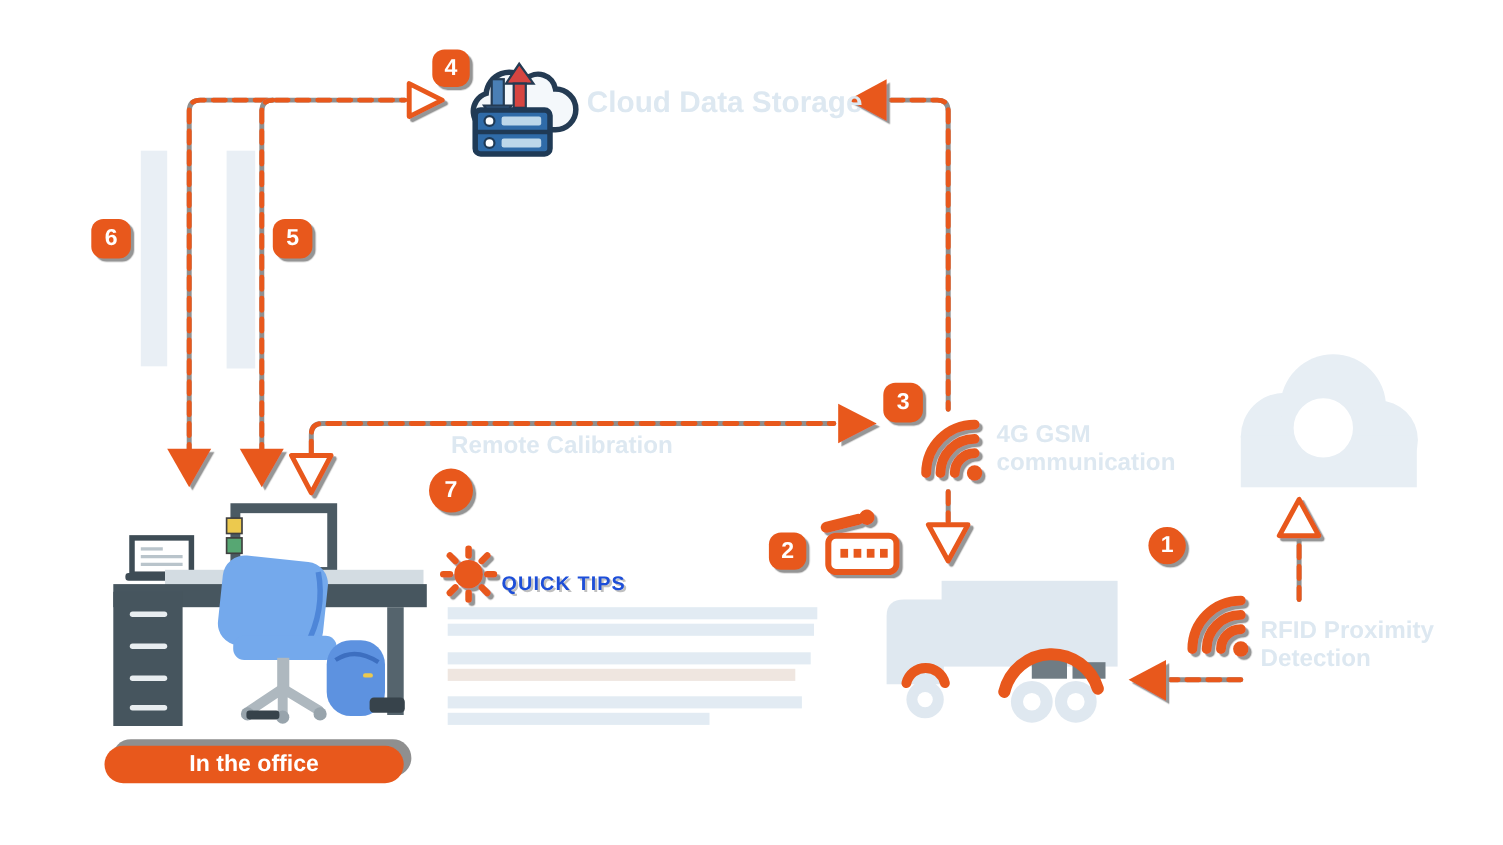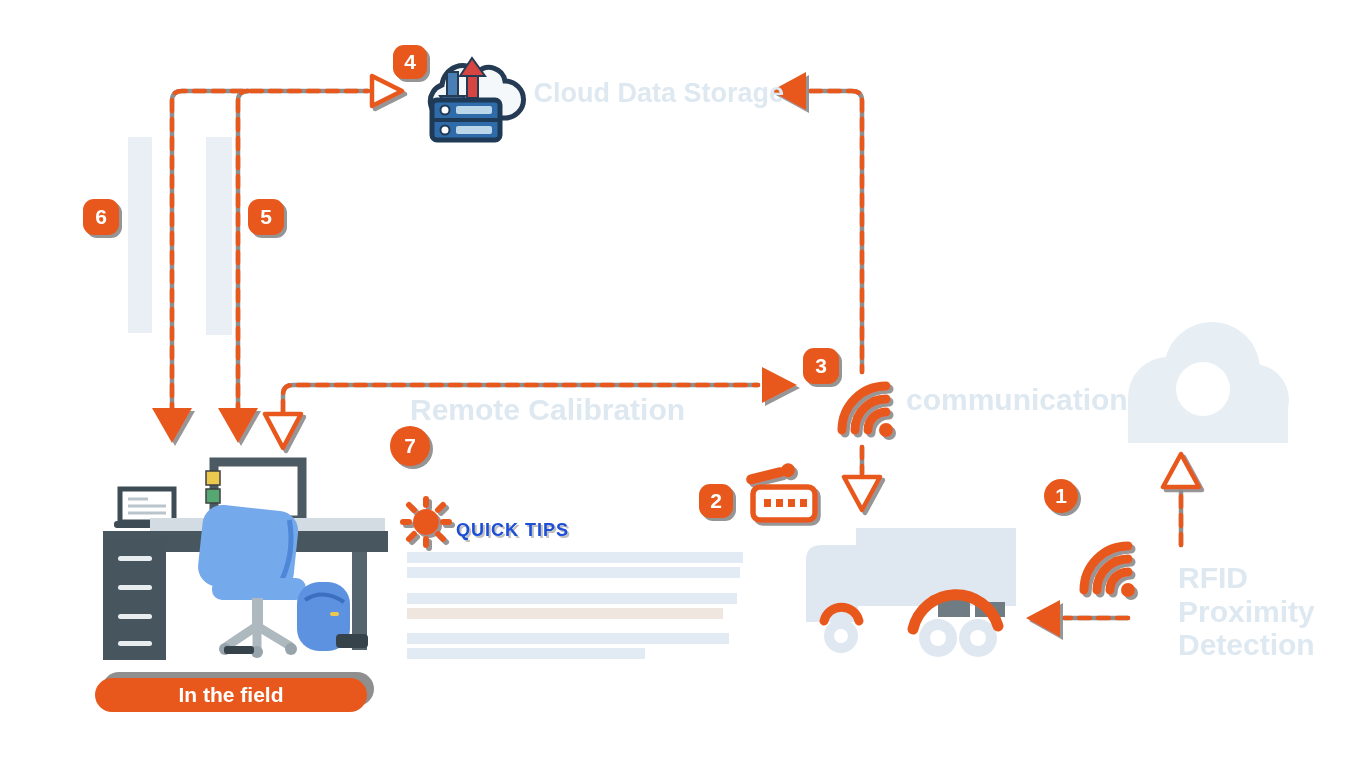--- a/index.html
+++ b/index.html
@@ -11,21 +11,21 @@
   
   .badge{
     position:absolute;width:36px;height:36px;background:#E8581C;color:#fff;
     display:flex;align-items:center;justify-content:center;
     font-size:21px;font-weight:bold;border-radius:11px;
     filter:drop-shadow(3px 3px 0 rgba(138,138,138,.9));
   }
   
   .faint{color:#dde8f1;font-weight:bold;line-height:1.12;}
   .f27{font-size:27px;}
-  .f26{font-size:30px;}
+  .f26{font-size:22px;}
   
   .bar{position:absolute;background:#e2ebf3;}
   .vstrip{position:absolute;background:#e9eff5;}
   
   .quicktips{
     position:absolute;color:#1d4ed8;font-weight:bold;font-size:18px;letter-spacing:1px;
     text-shadow:2px 2px 0 rgba(140,140,140,.55);
   }
   
   .banner{
@@ -237,24 +237,25 @@
     </g>
   </svg>
 
   <div class="abs faint f27" style="left:524px;top:78px;width:260px;text-align:right;">
     <div>Cloud Data Storage</div>
   </div>
 
   <div class="abs faint f26" style="left:410px;top:393px;">Remote Calibration</div>
 
   <div class="abs faint f26" style="left:906px;top:383px;">
+    <div>4G GSM</div>
     <div>communication</div>
   </div>
 
-  <div class="abs faint f26" style="left:1146px;top:561px;margin-left:32px;">
+  <div class="abs faint f26" style="left:1146px;top:561px;">
     <div>RFID Proximity</div>
     <div>Detection</div>
   </div>
 
   <div class="quicktips" style="left:456px;top:520px;">QUICK TIPS</div>
 
   <div>
     <div class="bar" style="left:407px;top:552px;width:336px;height:11px;"></div>
     <div class="bar" style="left:407px;top:567px;width:333px;height:11px;"></div>
     <div class="bar" style="left:407px;top:593px;width:330px;height:11px;"></div>
@@ -268,16 +269,16 @@
 
   <div class="badge" style="left:393px;top:45px;width:34px;height:34px;">4</div>
   <div class="badge" style="left:83px;top:199px;">6</div>
   <div class="badge" style="left:248px;top:199px;">5</div>
   <div class="badge" style="left:803px;top:348px;">3</div>
   <div class="badge" style="left:390px;top:426px;width:40px;height:40px;border-radius:50%;">7</div>
   <div class="badge" style="left:699px;top:484px;width:34px;height:34px;">2</div>
   <div class="badge" style="left:1044px;top:479px;width:34px;height:34px;border-radius:50%;">1</div>
 
   <div class="banner" style="left:95px;top:678px;width:272px;">
-    <span>In the field</span>
+    <span>In the office</span>
   </div>
 
 </div>
 
 </body></html>

